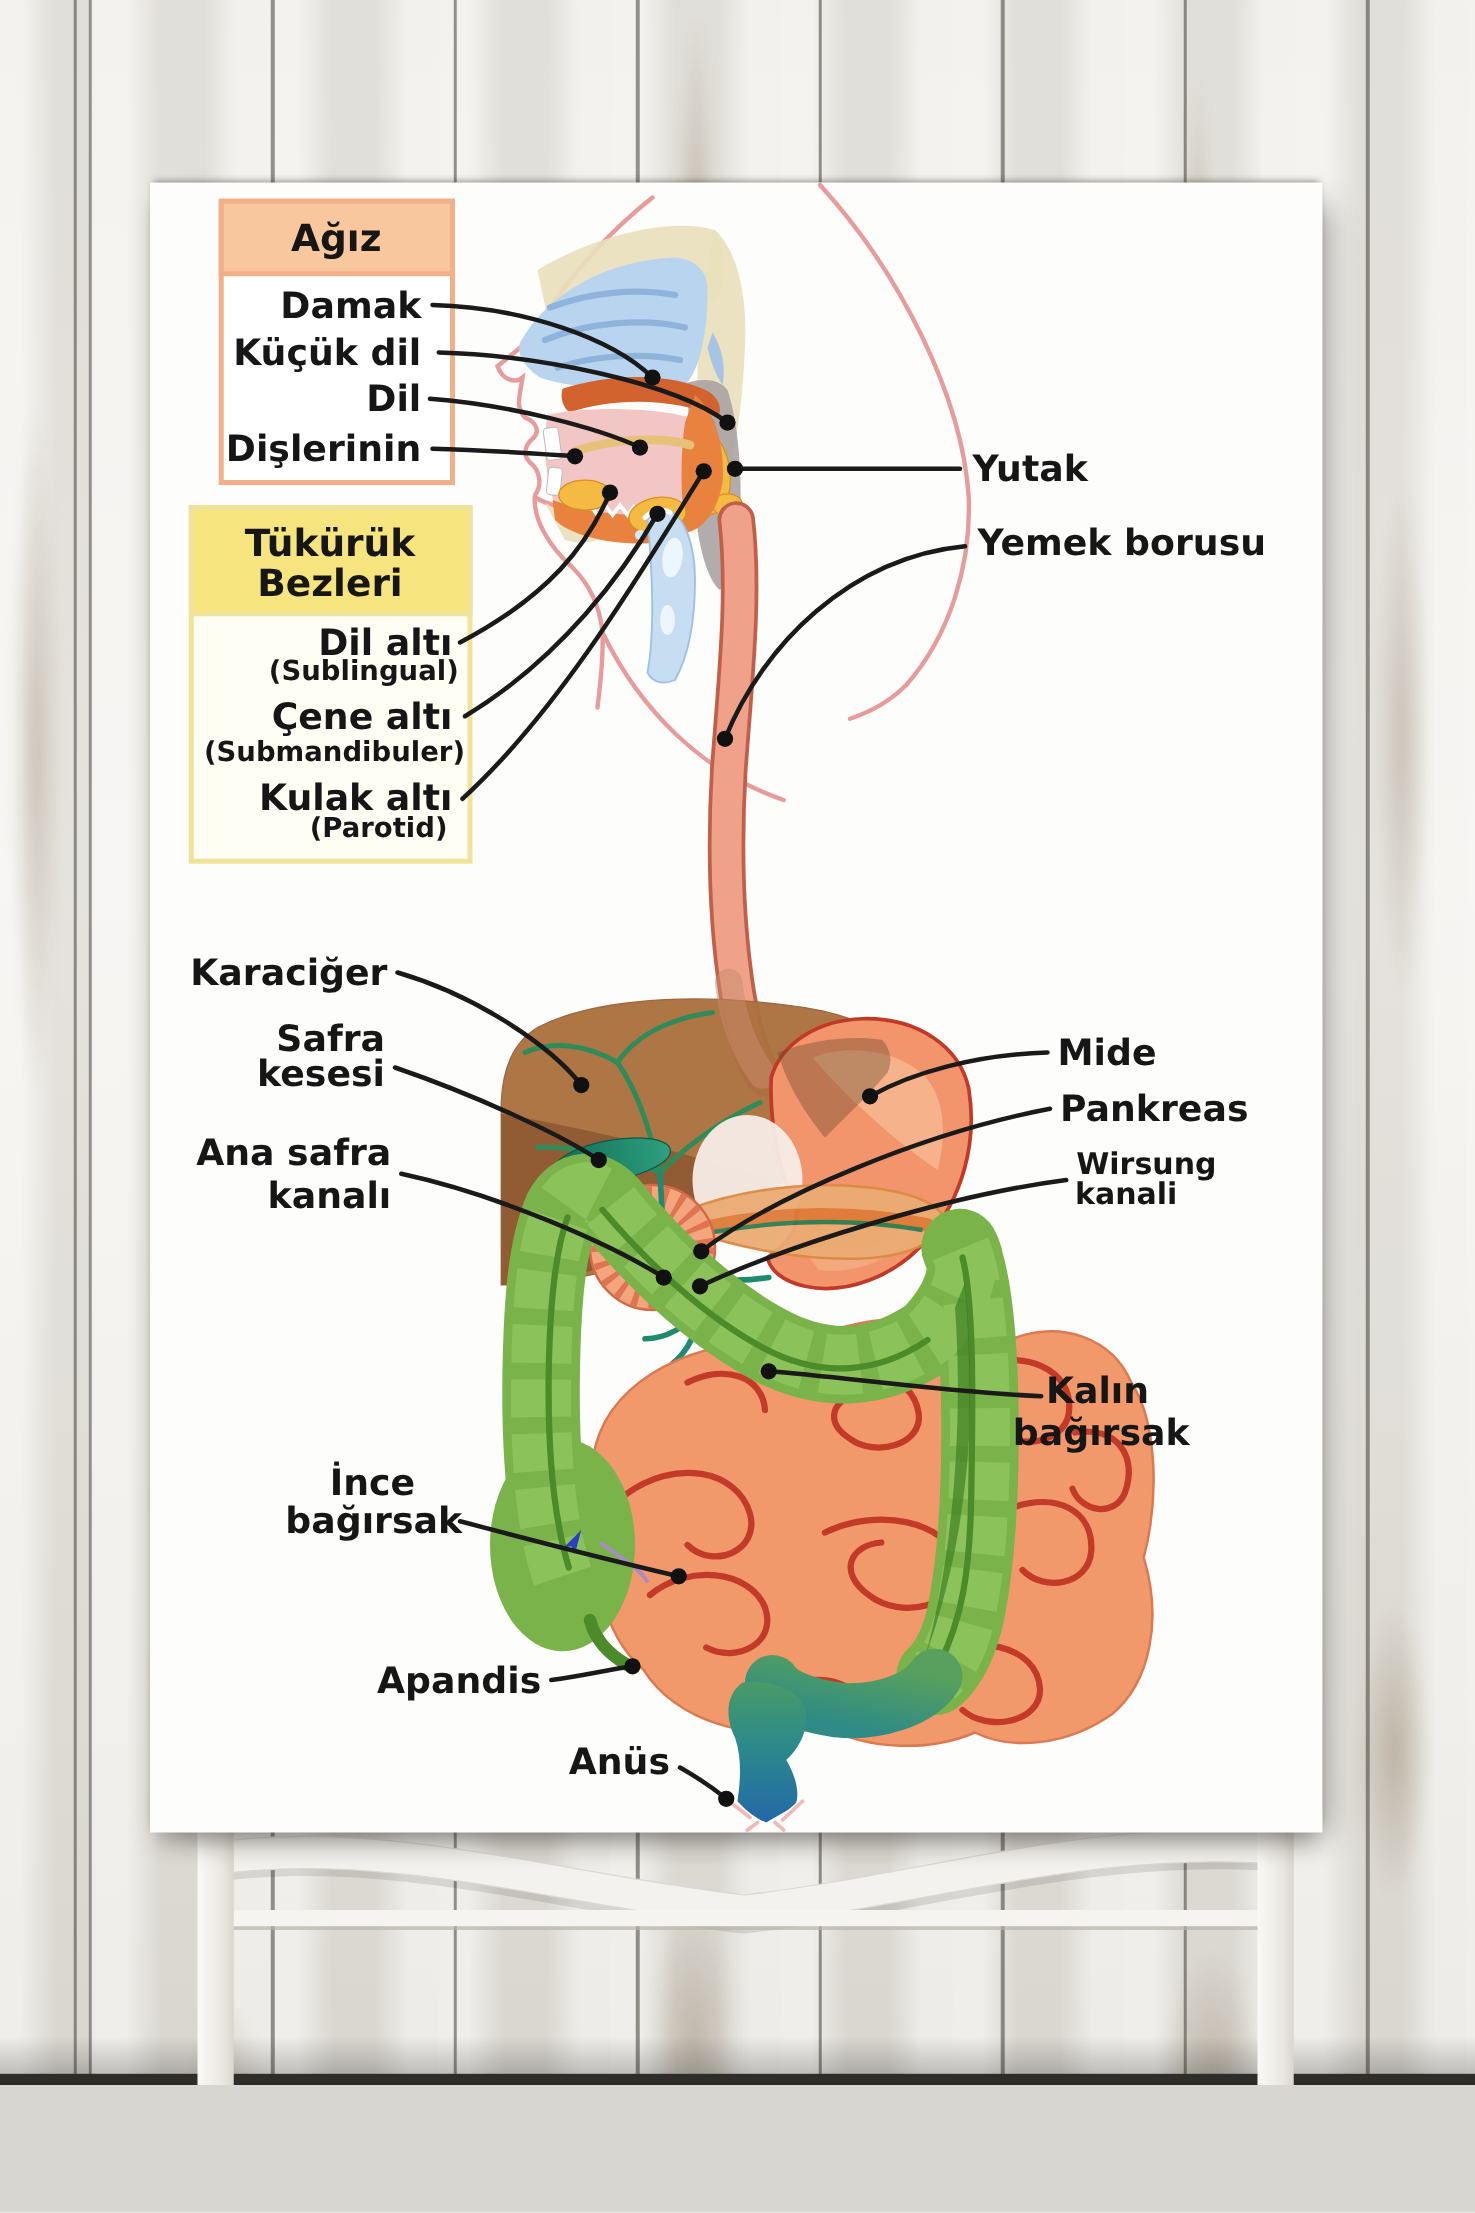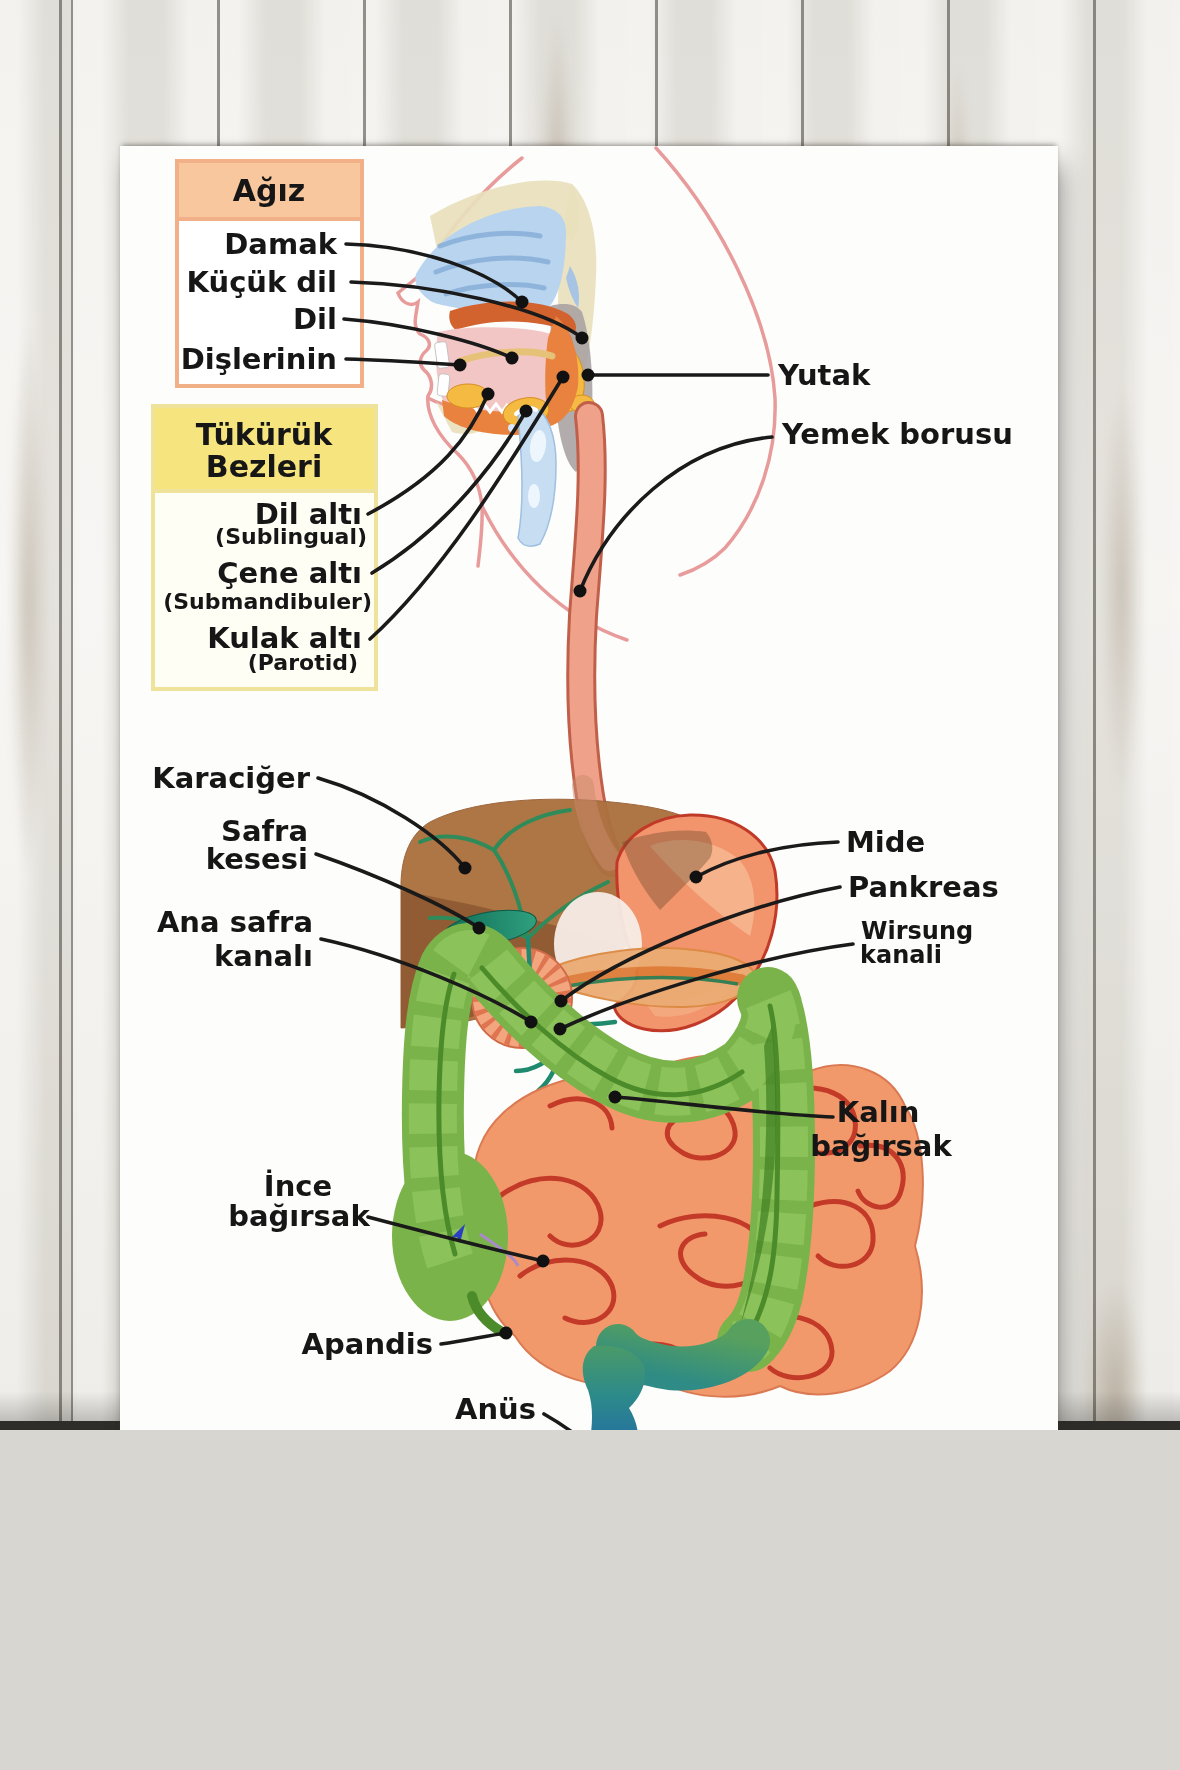--- a/index.html
+++ b/index.html
@@ -1,17 +1,17 @@
 <!DOCTYPE html>
 <html><head>
 <meta charset="utf-8">
 <title>Sindirim Sistemi Poster</title>
 <style>
   html,body{margin:0;padding:0;background:#d8d6d0;}
-  #scene{position:relative;width:1180px;height:1430px;overflow:hidden;
+  #scene{position:relative;width:1180px;height:1668px;overflow:hidden;
     font-family:"DejaVu Sans","Liberation Sans",sans-serif;}
   
   #wall{position:absolute;inset:0;
     background-image:
       repeating-linear-gradient(90deg, rgba(66,62,54,.55) 0 2.5px, rgba(66,62,54,0) 2.5px 146px),
       repeating-linear-gradient(90deg, rgba(255,255,255,.40) 6px 30px, rgba(172,167,157,.18) 58px 92px, rgba(255,255,255,.34) 118px 143px),
       linear-gradient(180deg,#ECEAE5 0%,#F2F0EC 42%,#E9E7E1 78%,#E3E1DB 100%);
     background-position:71px 0,71px 0,0 0;}
   .grain{position:absolute;border-radius:50%;filter:blur(4px);pointer-events:none;}
   #floorShade{position:absolute;left:0;right:0;bottom:9px;height:30px;

